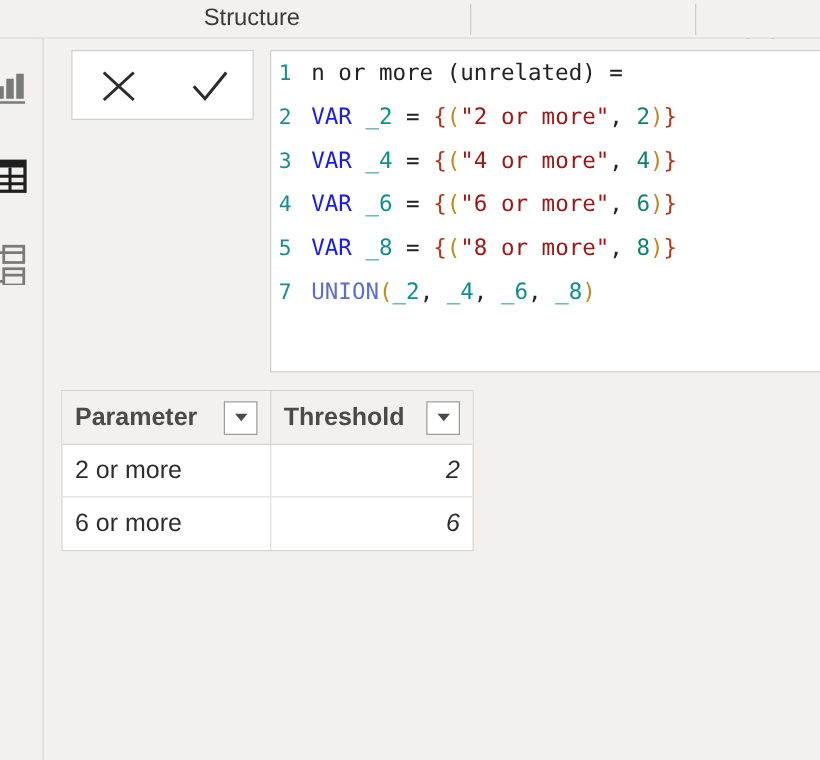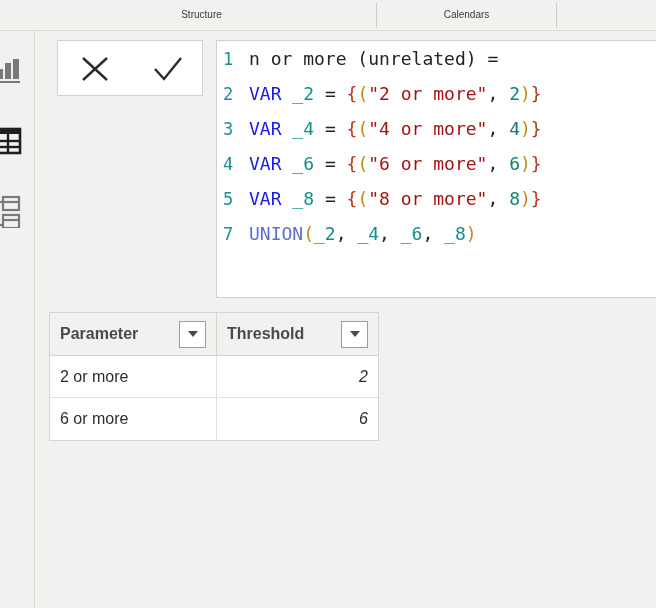--- a/index.html
+++ b/index.html
@@ -23,21 +23,21 @@
     background: #f2f1ef;
     border-bottom: 1px solid #dcdad5;
     box-sizing: border-box;
   }
   .tab {
     position: absolute;
     top: 0;
     height: 30px;
     line-height: 30px;
     text-align: center;
-    font-size: 10px;
+    font-size: 19px;
     color: #3b3b3b;
     white-space: nowrap;
     overflow: hidden;
   }
   .tab-sep {
     position: absolute;
     top: 3px;
     width: 1px;
     height: 25px;
     background: #cfcdc8;
@@ -143,21 +143,21 @@
   .ghead {
     background: #f2f1ef;
     height: 43px;
     border-bottom: 1px solid #d6d4d0;
   }
   .gcell {
     display: flex;
     align-items: center;
     box-sizing: border-box;
     padding: 0 10px;
-    font-size: 16px;
+    font-size: 20px;
     color: #2d2d2d;
     overflow: hidden;
     white-space: nowrap;
   }
   .gcell.c0 { width: 167px; border-right: 1px solid #e2e0dc; }
   .gcell.c1 { width: 161px; justify-content: flex-end; font-style: italic; }
   .ghead .gcell { font-weight: bold; color: #4a4a4a; border-right-color: #d6d4d0; }
   .ghead .gcell.c1 { justify-content: flex-start; font-style: normal; }
   .hlabel { flex: 1 1 auto; overflow: hidden; }
   .filter-btn {
@@ -176,21 +176,20 @@
     border-left: 5px solid transparent;
     border-right: 5px solid transparent;
     border-top: 6px solid #4a4a4a;
   }
 </style>
 </head>
 <body>
 
 <div id="tabstrip">
     <div class="tab" style="left: 27px; width: 349px;">Structure</div>
-    <div class="tab" style="left: 377px; width: 179px;">Calendars</div>
     <div class="tab" style="left: 557px; width: 99px; margin-top: 25px;">Relation</div>
     <div class="tab-sep" style="left: 376px;"></div>
     <div class="tab-sep" style="left: 556px;"></div>
   </div>
 
 <div id="viewrail">
 
   <div class="rail-icon" style="top:23px;">
     <span>
       <svg width="34" height="34" viewBox="0 0 34 34">

